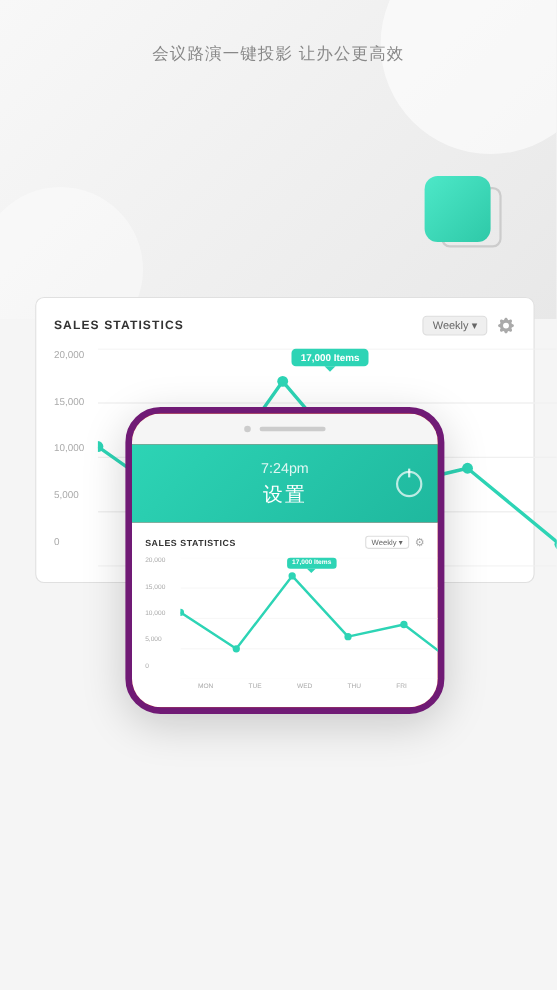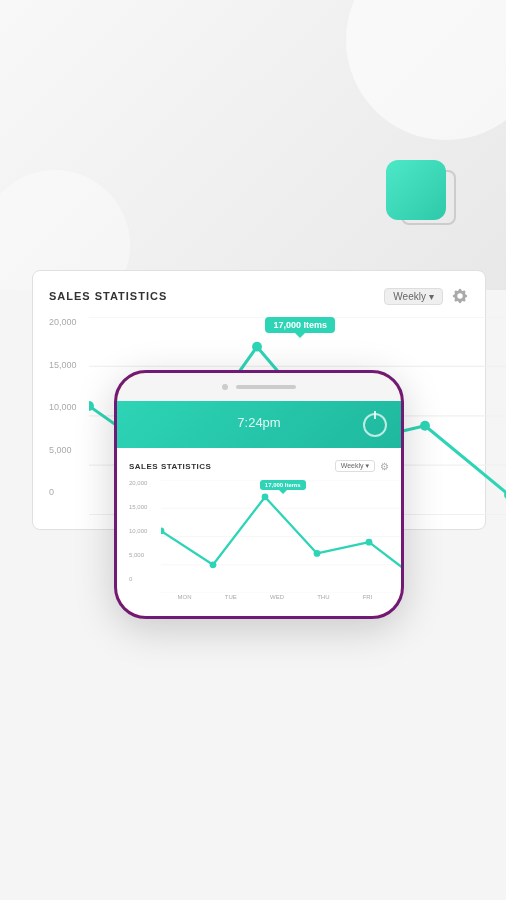--- a/index.html
+++ b/index.html
@@ -186,21 +186,21 @@
       display: flex;
       justify-content: center;
       margin-top: -160px;
     }
     .phone-mockup {
       width: 290px;
       background: #b91c1c;
       border-radius: 32px;
       box-shadow: 0 10px 40px rgba(0,0,0,0.18);
       overflow: hidden;
-      border: 3px solid #701a75;
+      border: 6px solid #701a75;
     }
 
     
     .phone-notch-bar {
       background: #f5f5f5;
       height: 28px;
       display: flex;
       align-items: center;
       justify-content: center;
     }
@@ -344,20 +344,21 @@
     }
     .x-label {
       font-size: 6px;
       color: #aaa;
     }
   </style>
 </head>
 <body>
 
 <div class="top-section">
+  <p class="sub-title">会议路演一键投影 让办公更高效</p>
   <div class="deco-square-wrap">
     <div class="deco-square-filled"></div>
     <div class="deco-square-outline"></div>
   </div>
 </div>
 
 <div style="position:relative; margin-top:-20px;margin-left:12px;">
   <div class="chart-card-bg">
     <div class="chart-header">
       <span class="chart-title">SALES STATISTICS</span>
@@ -409,20 +410,21 @@
   <div class="phone-wrap">
     <div class="phone-mockup">
 
       <div class="phone-notch-bar">
         <div class="phone-notch-dot"></div>
         <div class="phone-notch-line"></div>
       </div>
 
       <div class="phone-header">
         <div class="phone-time">7:24pm</div>
+        <div class="phone-settings-label">设置</div>
         <div class="phone-power-icon"></div>
       </div>
 
       <div class="phone-chart-section">
         <div class="phone-chart-header">
           <span class="phone-chart-title">SALES STATISTICS</span>
           <div style="display:flex;align-items:center;gap:5px;">
             <span class="phone-weekly-btn">
               <span>Weekly</span> ▾
             </span>

